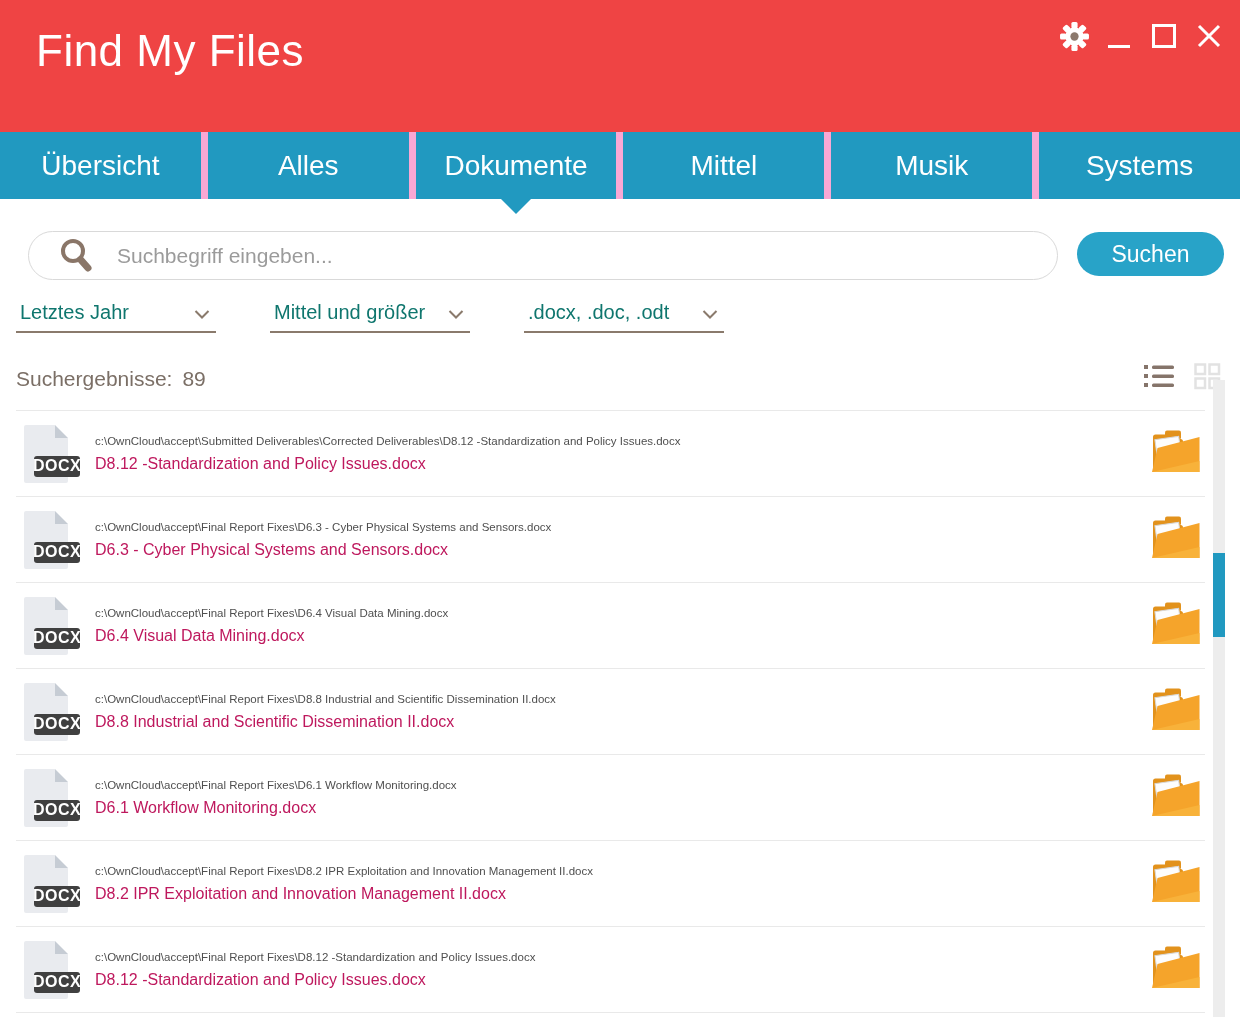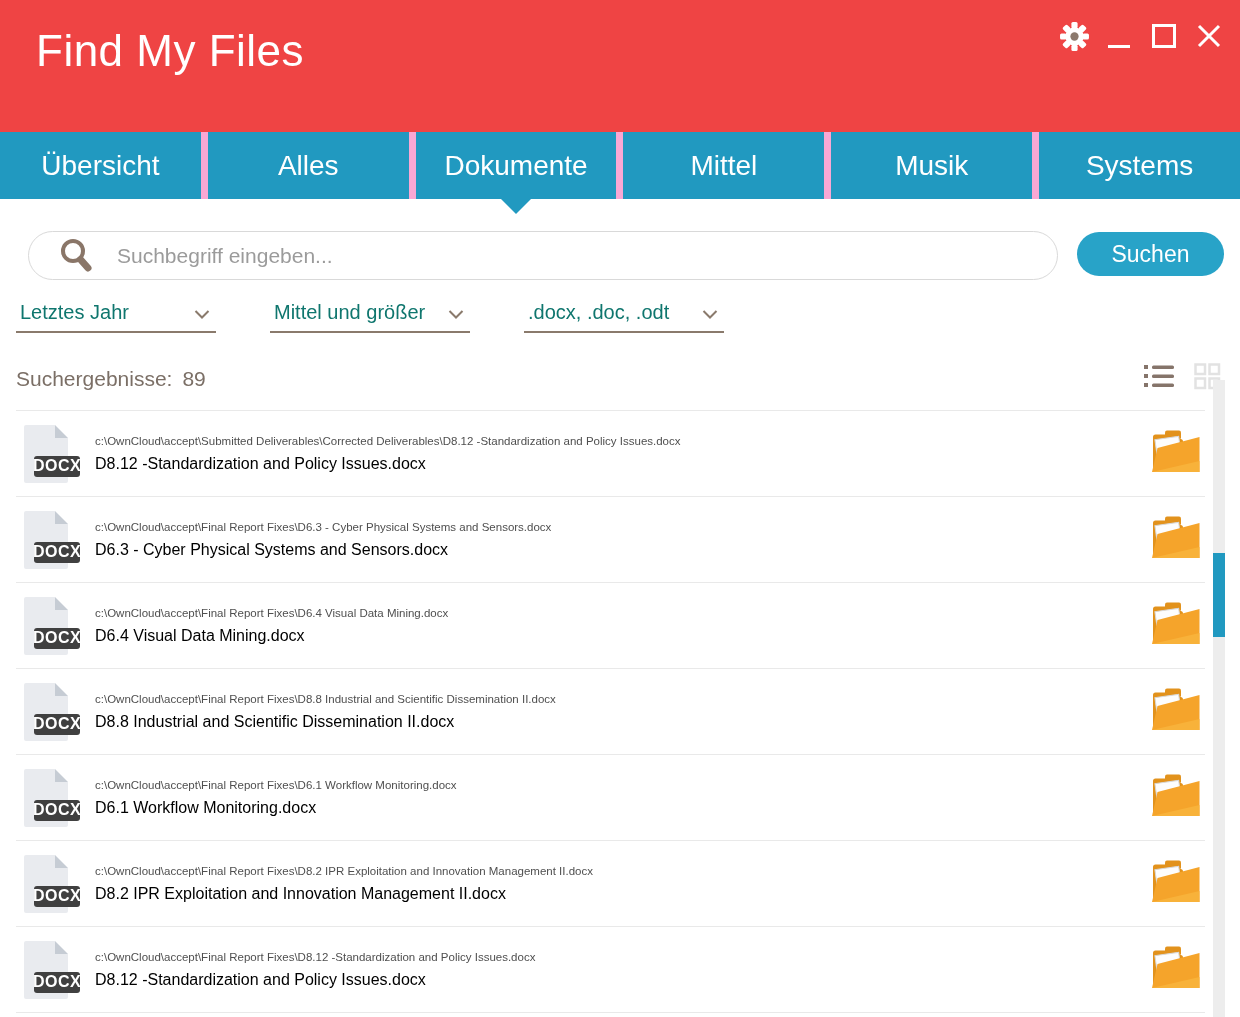--- a/index.html
+++ b/index.html
@@ -53,21 +53,21 @@
   .results-title .count { margin-left:10px; }
   .results-spacer { flex:1; }
   .view-btn { margin-left:20px; cursor:pointer; display:flex; }
 
   
   .list { margin:16px 35px 0 16px; border-top:1px solid #e9e9e9; }
   .row { height:86px; border-bottom:1px solid #e9e9e9; display:flex;
          align-items:center; cursor:pointer; background:#fff; }
   .texts { margin-left:27px; flex:1; min-width:0; }
   .path { font-size:11.5px; color:#4f4f4f; margin-bottom:8px; white-space:nowrap; }
-  .name { font-size:16px; color:#000000; white-space:nowrap; }
+  .name { font-size:16px; color:#be185d; white-space:nowrap; }
   .folder-btn { margin-right:3px; display:flex; cursor:pointer; }
 
   
   .docx-icon { width:50px; height:58px; position:relative; margin-left:2px; flex:none; }
   .page { position:absolute; left:6px; top:0; width:44px; height:58px;
           background:#e9ebef; border-radius:2px; }
   .page::after { content:""; position:absolute; top:0; right:0; width:0; height:0;
           border-style:solid; border-width:0 13px 13px 0;
           border-color:#fff #fff #c6ccd4 #c6ccd4; }
   .badge { position:absolute; left:0; bottom:6px; width:46px; height:21px;

